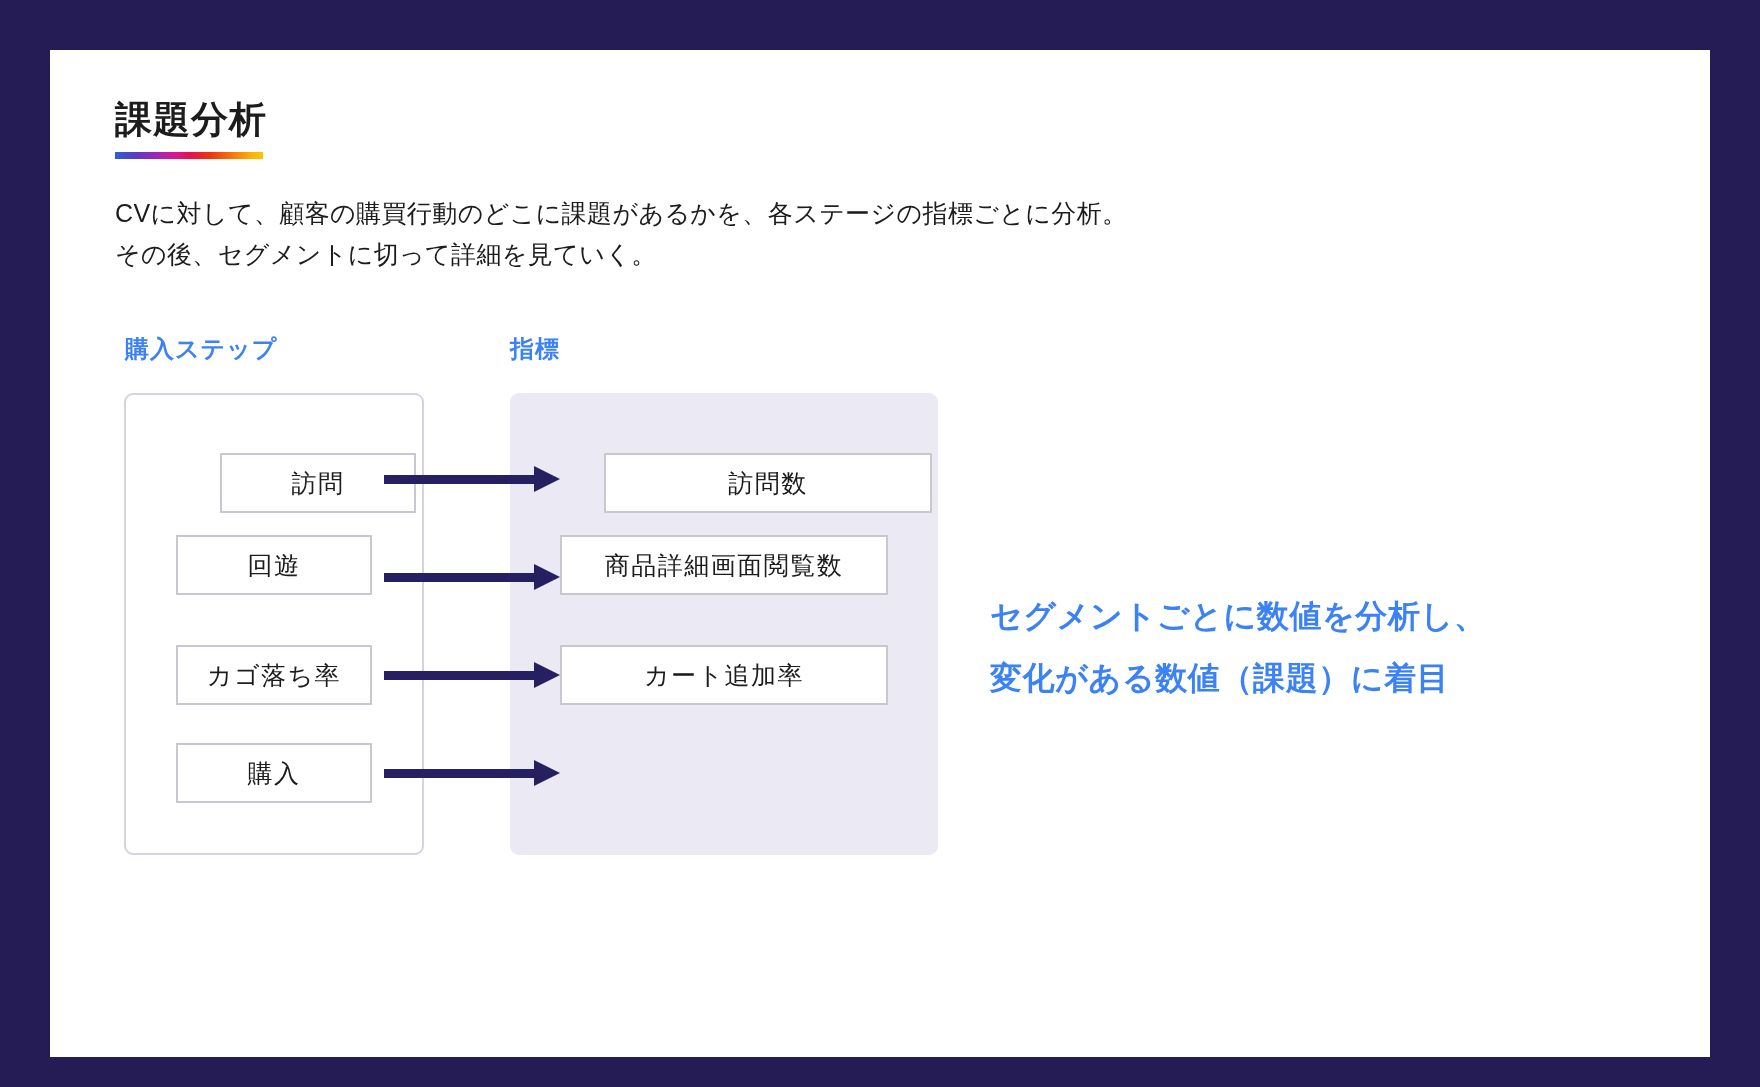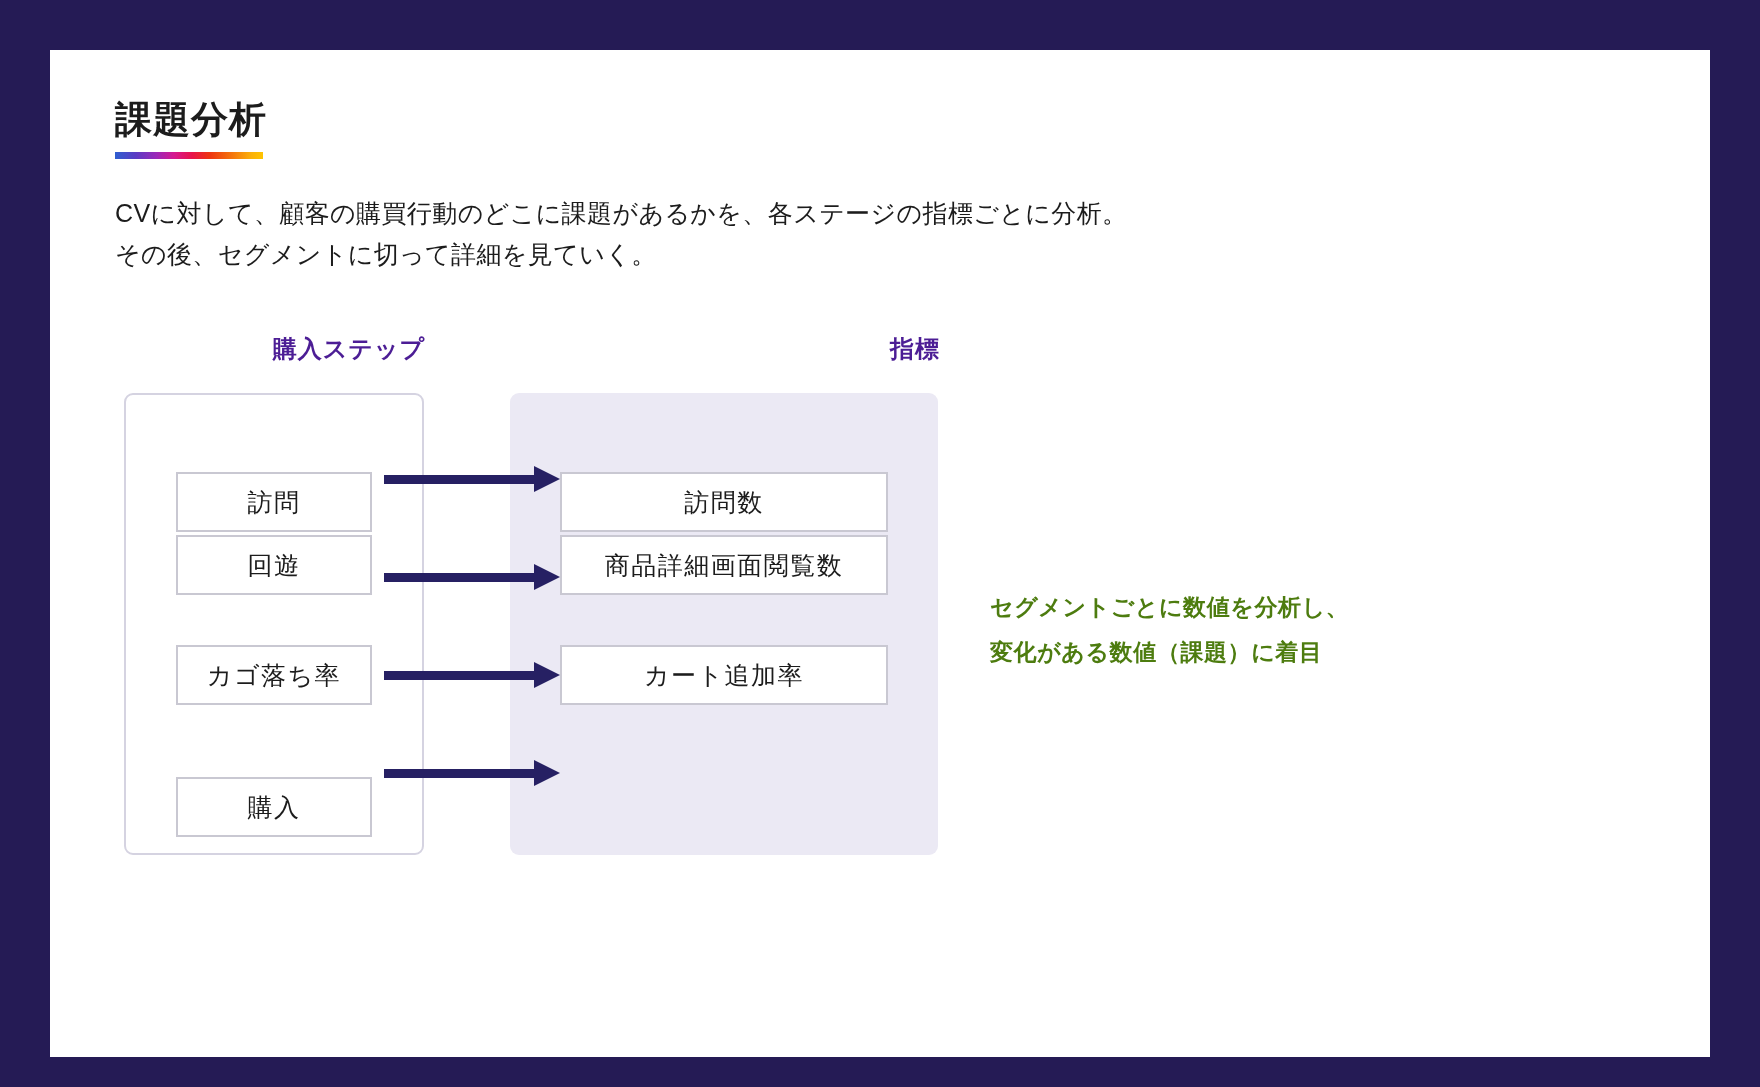--- a/index.html
+++ b/index.html
@@ -75,24 +75,24 @@
     left: 0;
     top: 0;
     width: 1660px;
     height: 985px;
   }
 
   .col-header {
     position: absolute;
     font-size: 24px;
     font-weight: bold;
-    color: #4c1d95;
+    color: #3b82f6;
     letter-spacing: 1px;
     white-space: nowrap;
-    text-align: right;
+    text-align: left;
   }
   #header-steps   { left: 75px;  top: 283px; width: 300px; }
   #header-metrics { left: 460px; top: 283px; width: 430px; }
 
   
   #steps-panel {
     position: absolute;
     left: 74px;
     top: 343px;
     width: 300px;
@@ -123,24 +123,24 @@
     align-items: center;
     justify-content: center;
     font-size: 25px;
     color: #1c1c1c;
     letter-spacing: 1.5px;
     white-space: nowrap;
   }
   .step-box   { left: 126px; width: 196px; height: 60px; }
   .metric-box { left: 510px; width: 328px; height: 60px; }
 
-  .row-0 { top: 422px; }
+  .row-0 { top: 403px; margin-left: 44px; }
   .row-1 { top: 485px; }
   .row-2 { top: 595px; }
-  .row-3 { top: 693px; margin-top: 34px; }
+  .row-3 { top: 693px; }
 
   
   .arrow {
     position: absolute;
     left: 334px;
     width: 180px;
     height: 26px;
   }
   .arrow .shaft {
     position: absolute;
@@ -163,23 +163,23 @@
   .arrow-0 { top: 416px; }
   .arrow-1 { top: 514px; }
   .arrow-2 { top: 612px; }
   .arrow-3 { top: 710px; }
 
   
   #annotation {
     position: absolute;
     left: 940px;
     top: 535px;
-    font-size: 23px;
+    font-size: 32px;
     font-weight: bold;
-    color: #4d7c0f;
+    color: #3b82f6;
     line-height: 1.95;
     letter-spacing: 0.6px;
   }
   #annotation div { white-space: nowrap; }
 </style>
 </head>
 <body>
 
 <div id="slide-card">
 

